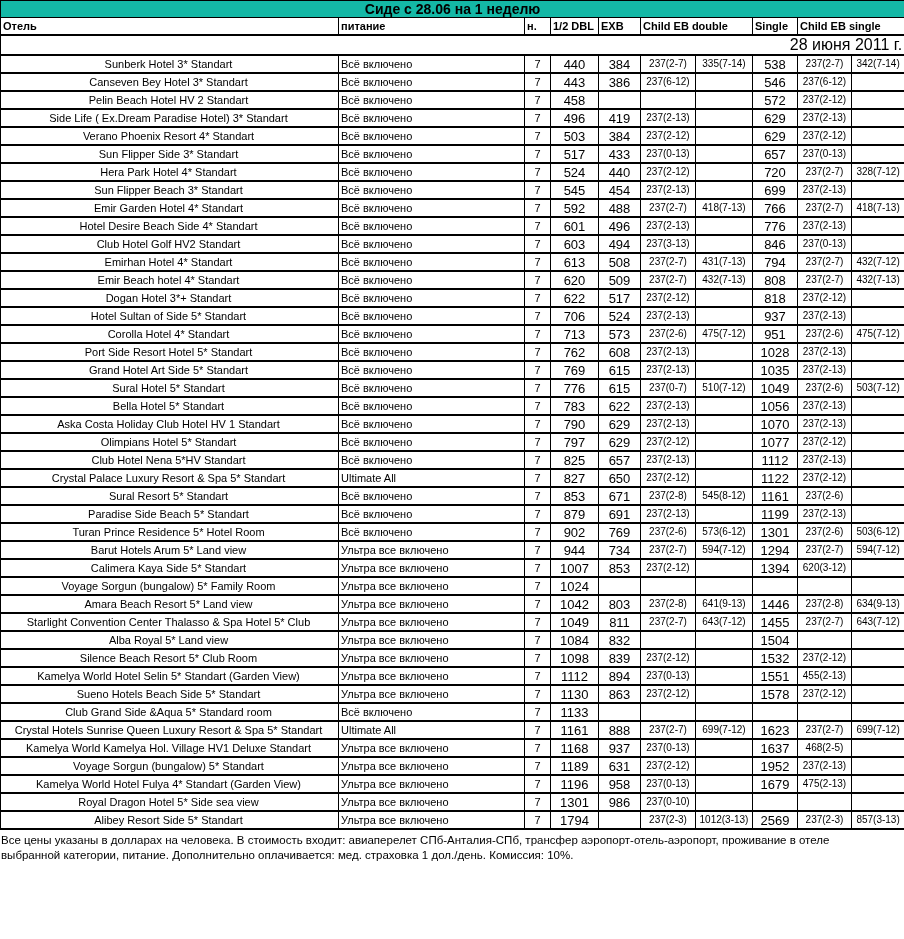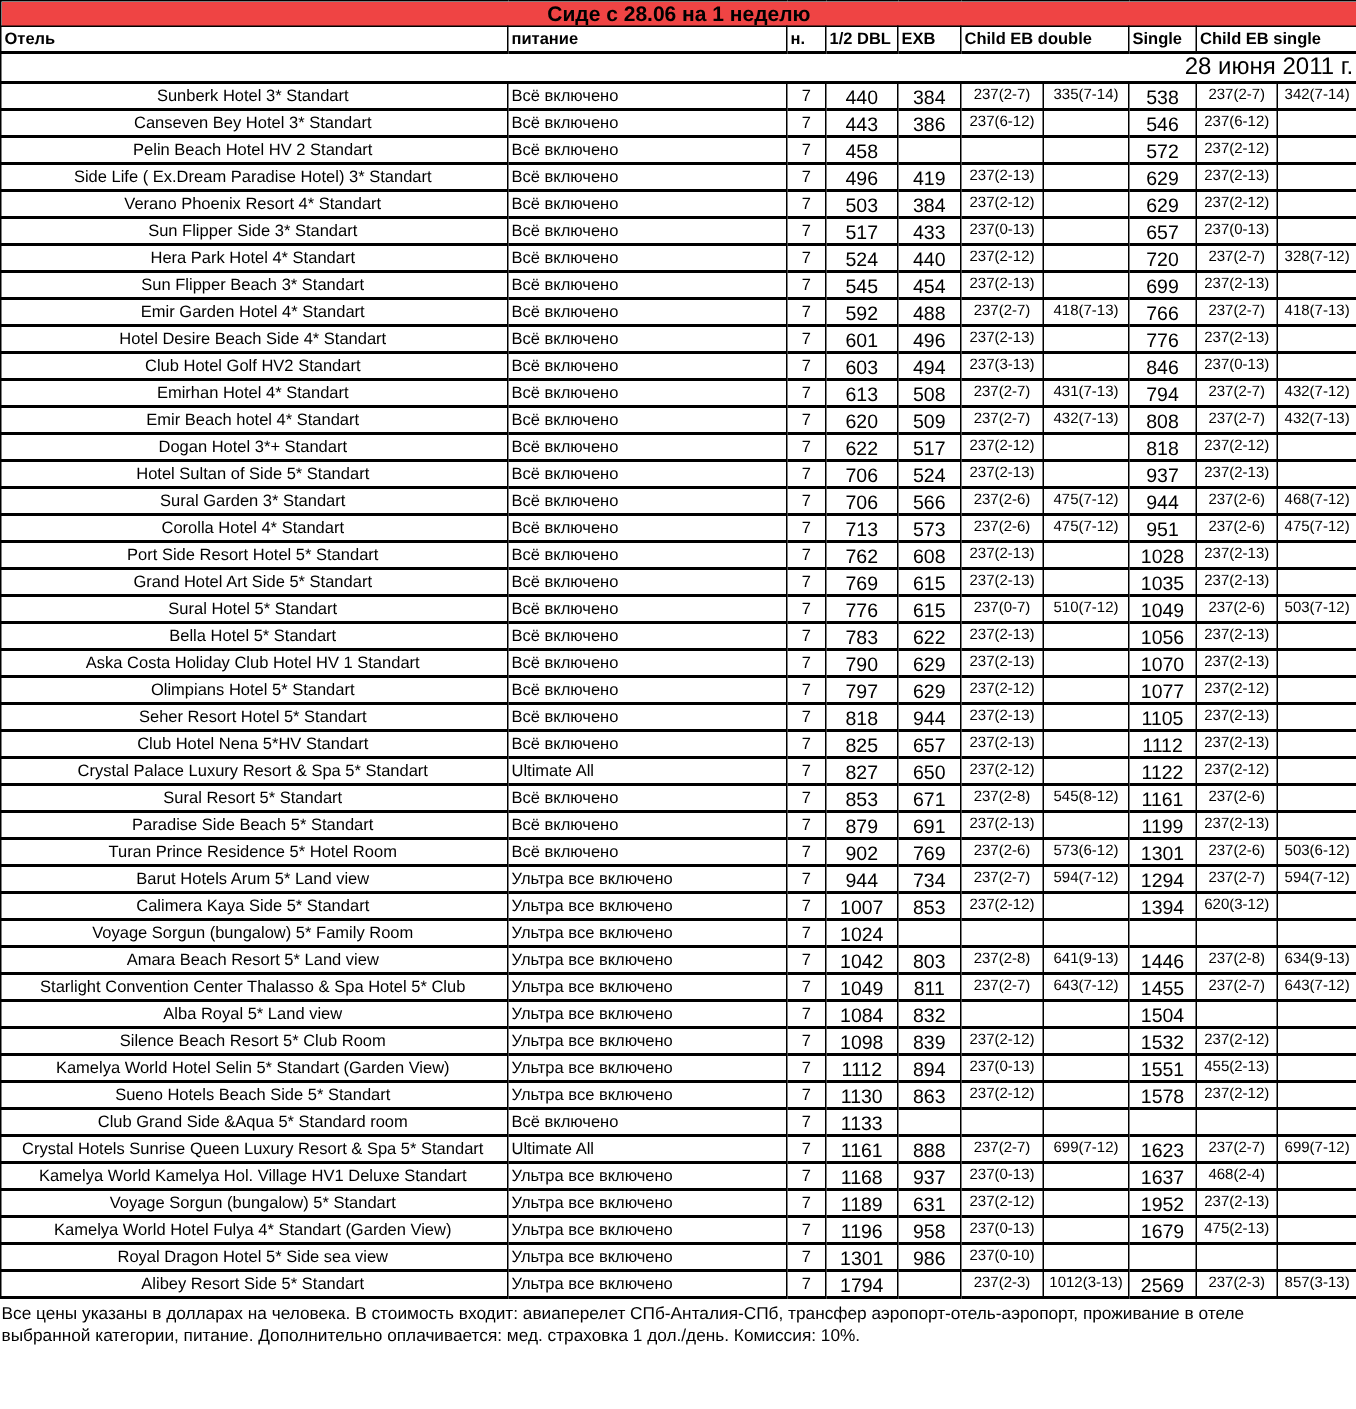--- a/index.html
+++ b/index.html
@@ -1,21 +1,21 @@
 <!DOCTYPE html>
 <html><head>
 <meta charset="utf-8">
 <style>
   html, body { margin:0; padding:0; background:#ffffff; color:#000000;
     font-family:"Liberation Sans", sans-serif; }
   body { width:904px; }
   table { border-collapse:collapse; table-layout:fixed; width:904px; }
   th, td { overflow:hidden; padding:0 2px; vertical-align:middle; }
   
-  .title-cell { background:#ef4444; border:1px solid #000; font-weight:bold;
+  .title-cell { background:#14b8a6; border:1px solid #000; font-weight:bold;
     font-size:14px; text-align:center; height:16px; line-height:16px; }
   
   .header-row th { border:1px solid #000; border-bottom:2px solid #000;
     font-weight:bold; font-size:11px; text-align:left; height:16px; }
   
   .date-row td { border:1px solid #000; border-bottom:2px solid #000;
     font-size:16px; text-align:right; height:16px; padding-left:2px; }
   
   tbody td { border:1px solid #000; border-bottom:2px solid #000; height:16px; }
   td.hotel { font-size:11px; text-align:center; white-space:normal; line-height:12px; padding-left:0; }
@@ -357,40 +357,20 @@
         </td>
     <td class="big">937</td>
     <td class="small">
           <div class="clip">237(2-13)</div>
         </td>
     <td class="small">
           <div class="clip"></div>
         </td>
   </tr>
       <tr>
-    <td class="hotel">Sural Garden 3* Standart</td>
-    <td class="meal">Всё включено</td>
-    <td class="nights">7</td>
-    <td class="big">706</td>
-    <td class="big">566</td>
-    <td class="small">
-          <div class="clip">237(2-6)</div>
-        </td>
-    <td class="small">
-          <div class="clip">475(7-12)</div>
-        </td>
-    <td class="big">944</td>
-    <td class="small">
-          <div class="clip">237(2-6)</div>
-        </td>
-    <td class="small">
-          <div class="clip">468(7-12)</div>
-        </td>
-  </tr>
-      <tr>
     <td class="hotel">Corolla Hotel 4* Standart</td>
     <td class="meal">Всё включено</td>
     <td class="nights">7</td>
     <td class="big">713</td>
     <td class="big">573</td>
     <td class="small">
           <div class="clip">237(2-6)</div>
         </td>
     <td class="small">
           <div class="clip">475(7-12)</div>
@@ -517,40 +497,20 @@
         </td>
     <td class="big">1077</td>
     <td class="small">
           <div class="clip">237(2-12)</div>
         </td>
     <td class="small">
           <div class="clip"></div>
         </td>
   </tr>
       <tr>
-    <td class="hotel">Seher Resort Hotel 5* Standart</td>
-    <td class="meal">Всё включено</td>
-    <td class="nights">7</td>
-    <td class="big">818</td>
-    <td class="big">944</td>
-    <td class="small">
-          <div class="clip">237(2-13)</div>
-        </td>
-    <td class="small">
-          <div class="clip"></div>
-        </td>
-    <td class="big">1105</td>
-    <td class="small">
-          <div class="clip">237(2-13)</div>
-        </td>
-    <td class="small">
-          <div class="clip"></div>
-        </td>
-  </tr>
-      <tr>
     <td class="hotel">Club Hotel Nena 5*HV Standart</td>
     <td class="meal">Всё включено</td>
     <td class="nights">7</td>
     <td class="big">825</td>
     <td class="big">657</td>
     <td class="small">
           <div class="clip">237(2-13)</div>
         </td>
     <td class="small">
           <div class="clip"></div>
@@ -870,21 +830,21 @@
     <td class="big">1168</td>
     <td class="big">937</td>
     <td class="small">
           <div class="clip">237(0-13)</div>
         </td>
     <td class="small">
           <div class="clip"></div>
         </td>
     <td class="big">1637</td>
     <td class="small">
-          <div class="clip">468(2-4)</div>
+          <div class="clip">468(2-5)</div>
         </td>
     <td class="small">
           <div class="clip"></div>
         </td>
   </tr>
       <tr>
     <td class="hotel">Voyage Sorgun (bungalow) 5* Standart</td>
     <td class="meal">Ультра все включено</td>
     <td class="nights">7</td>
     <td class="big">1189</td>

